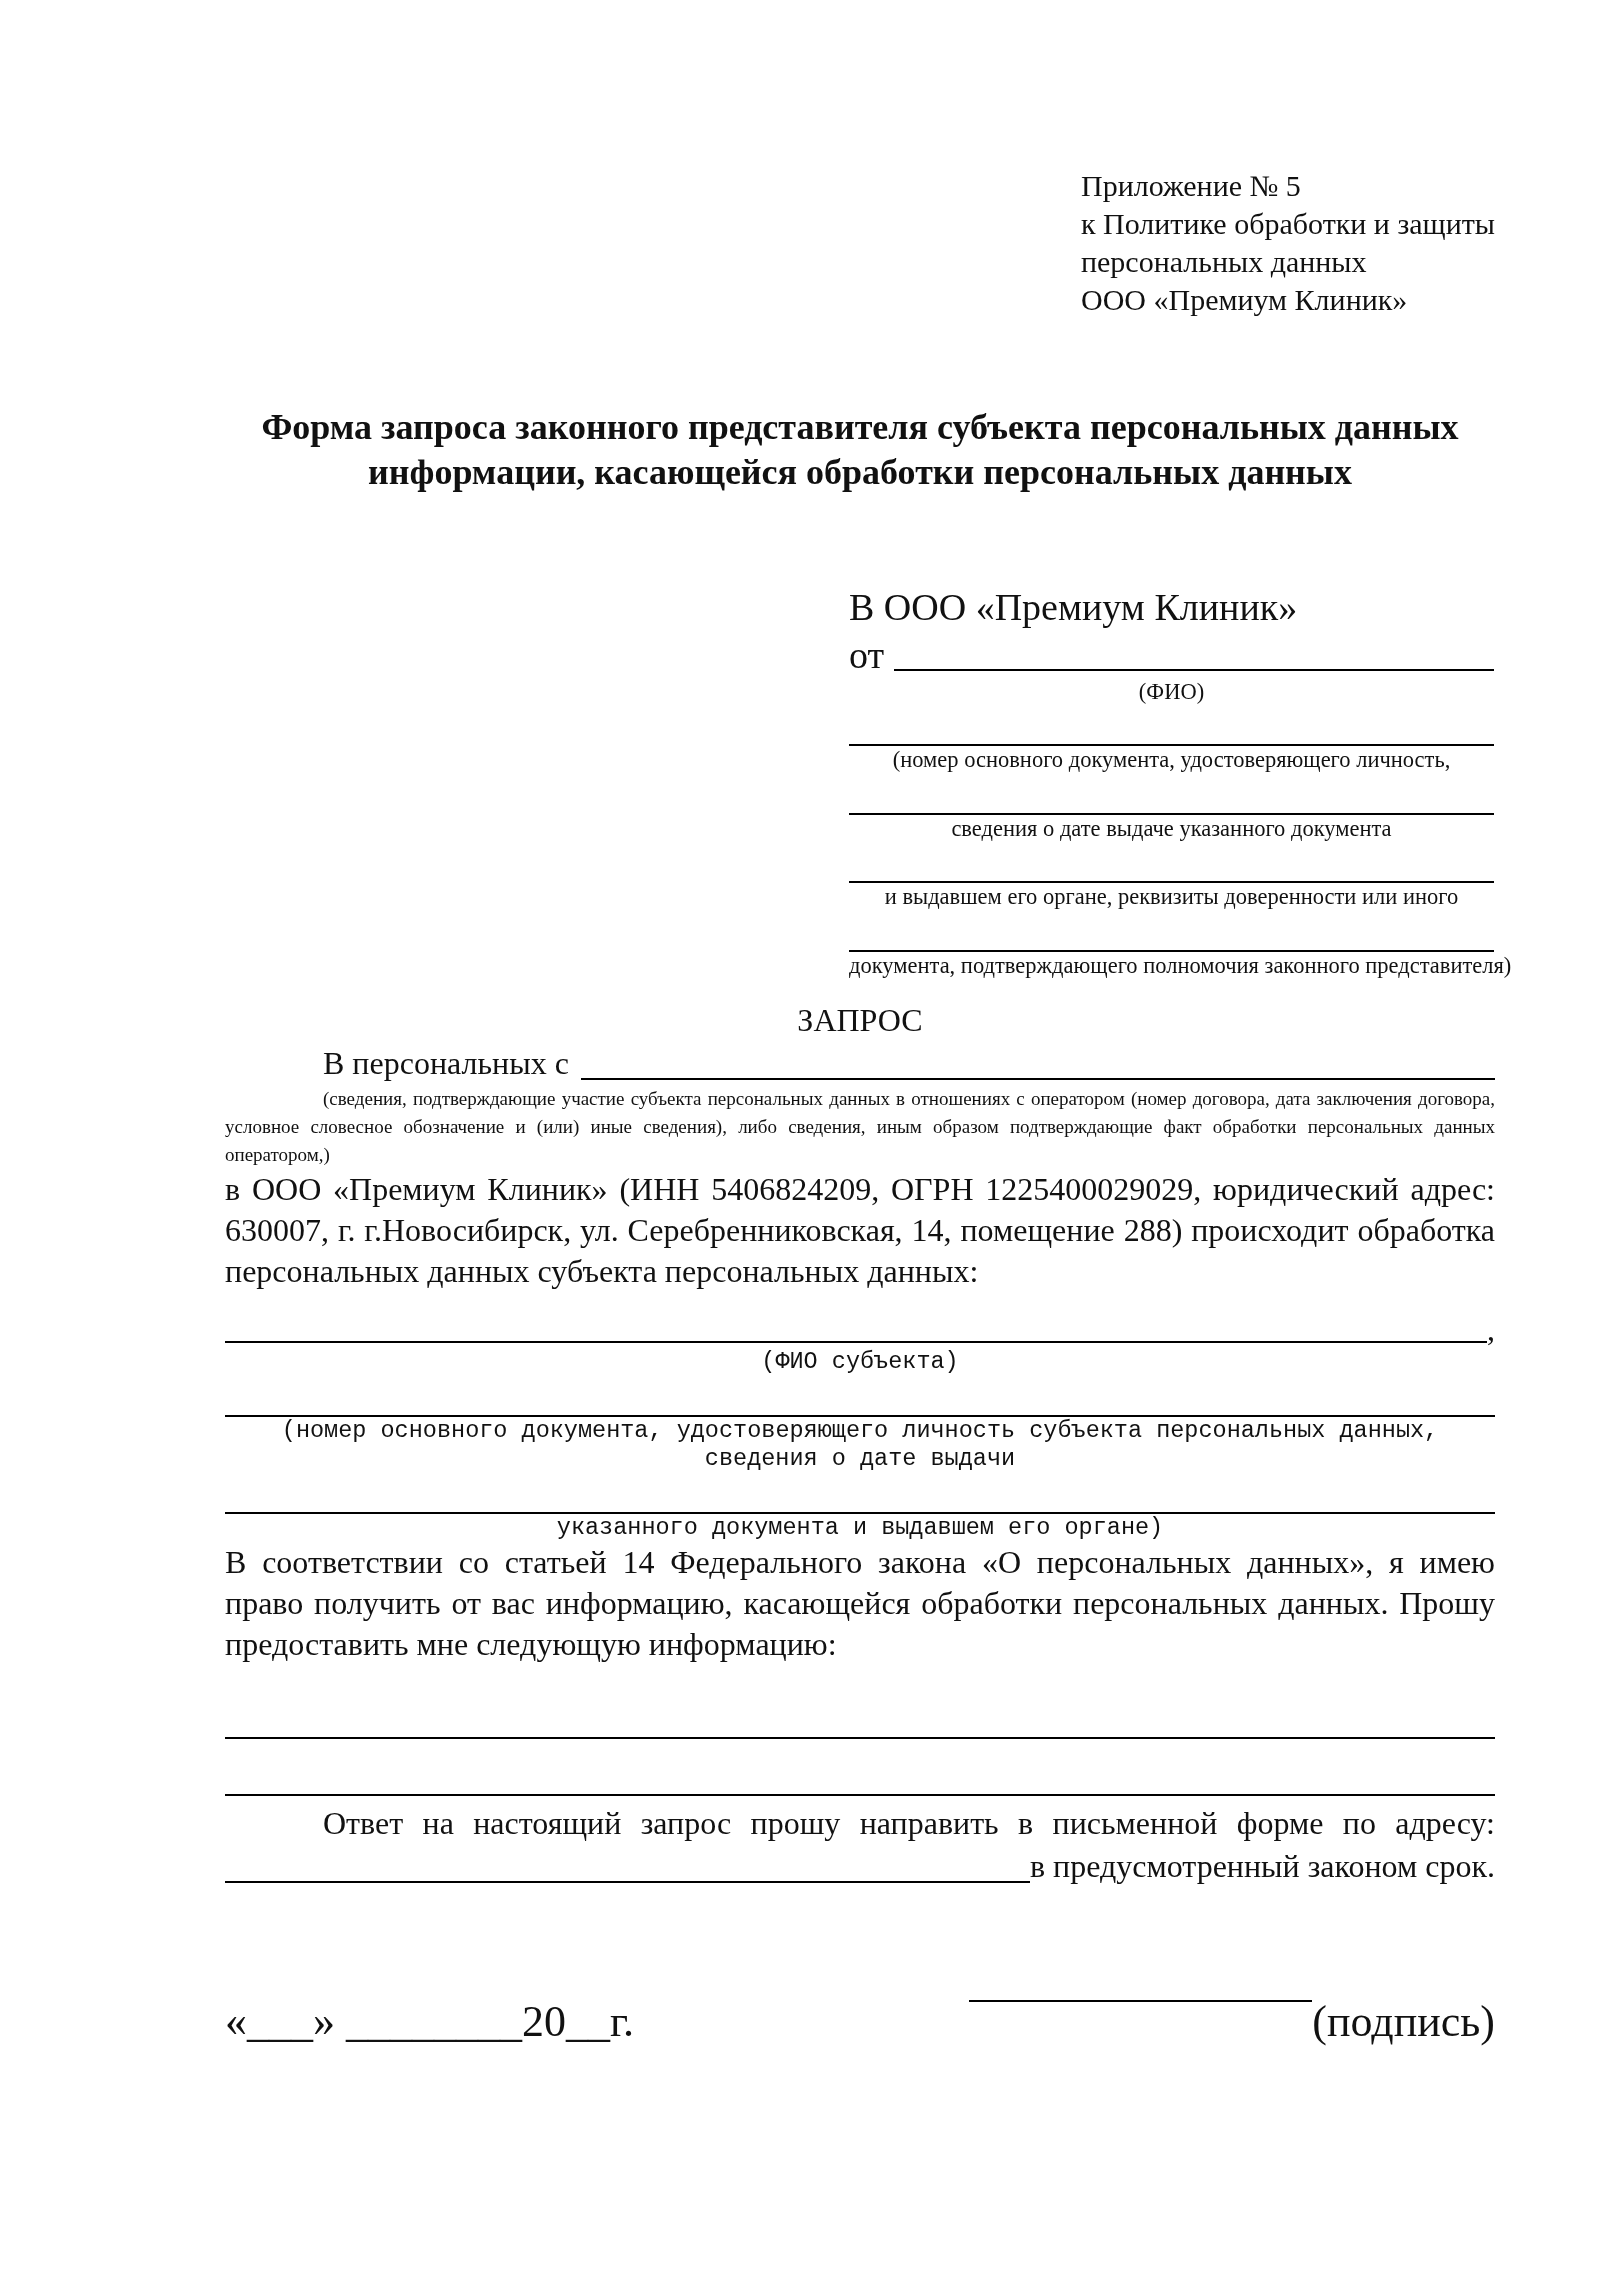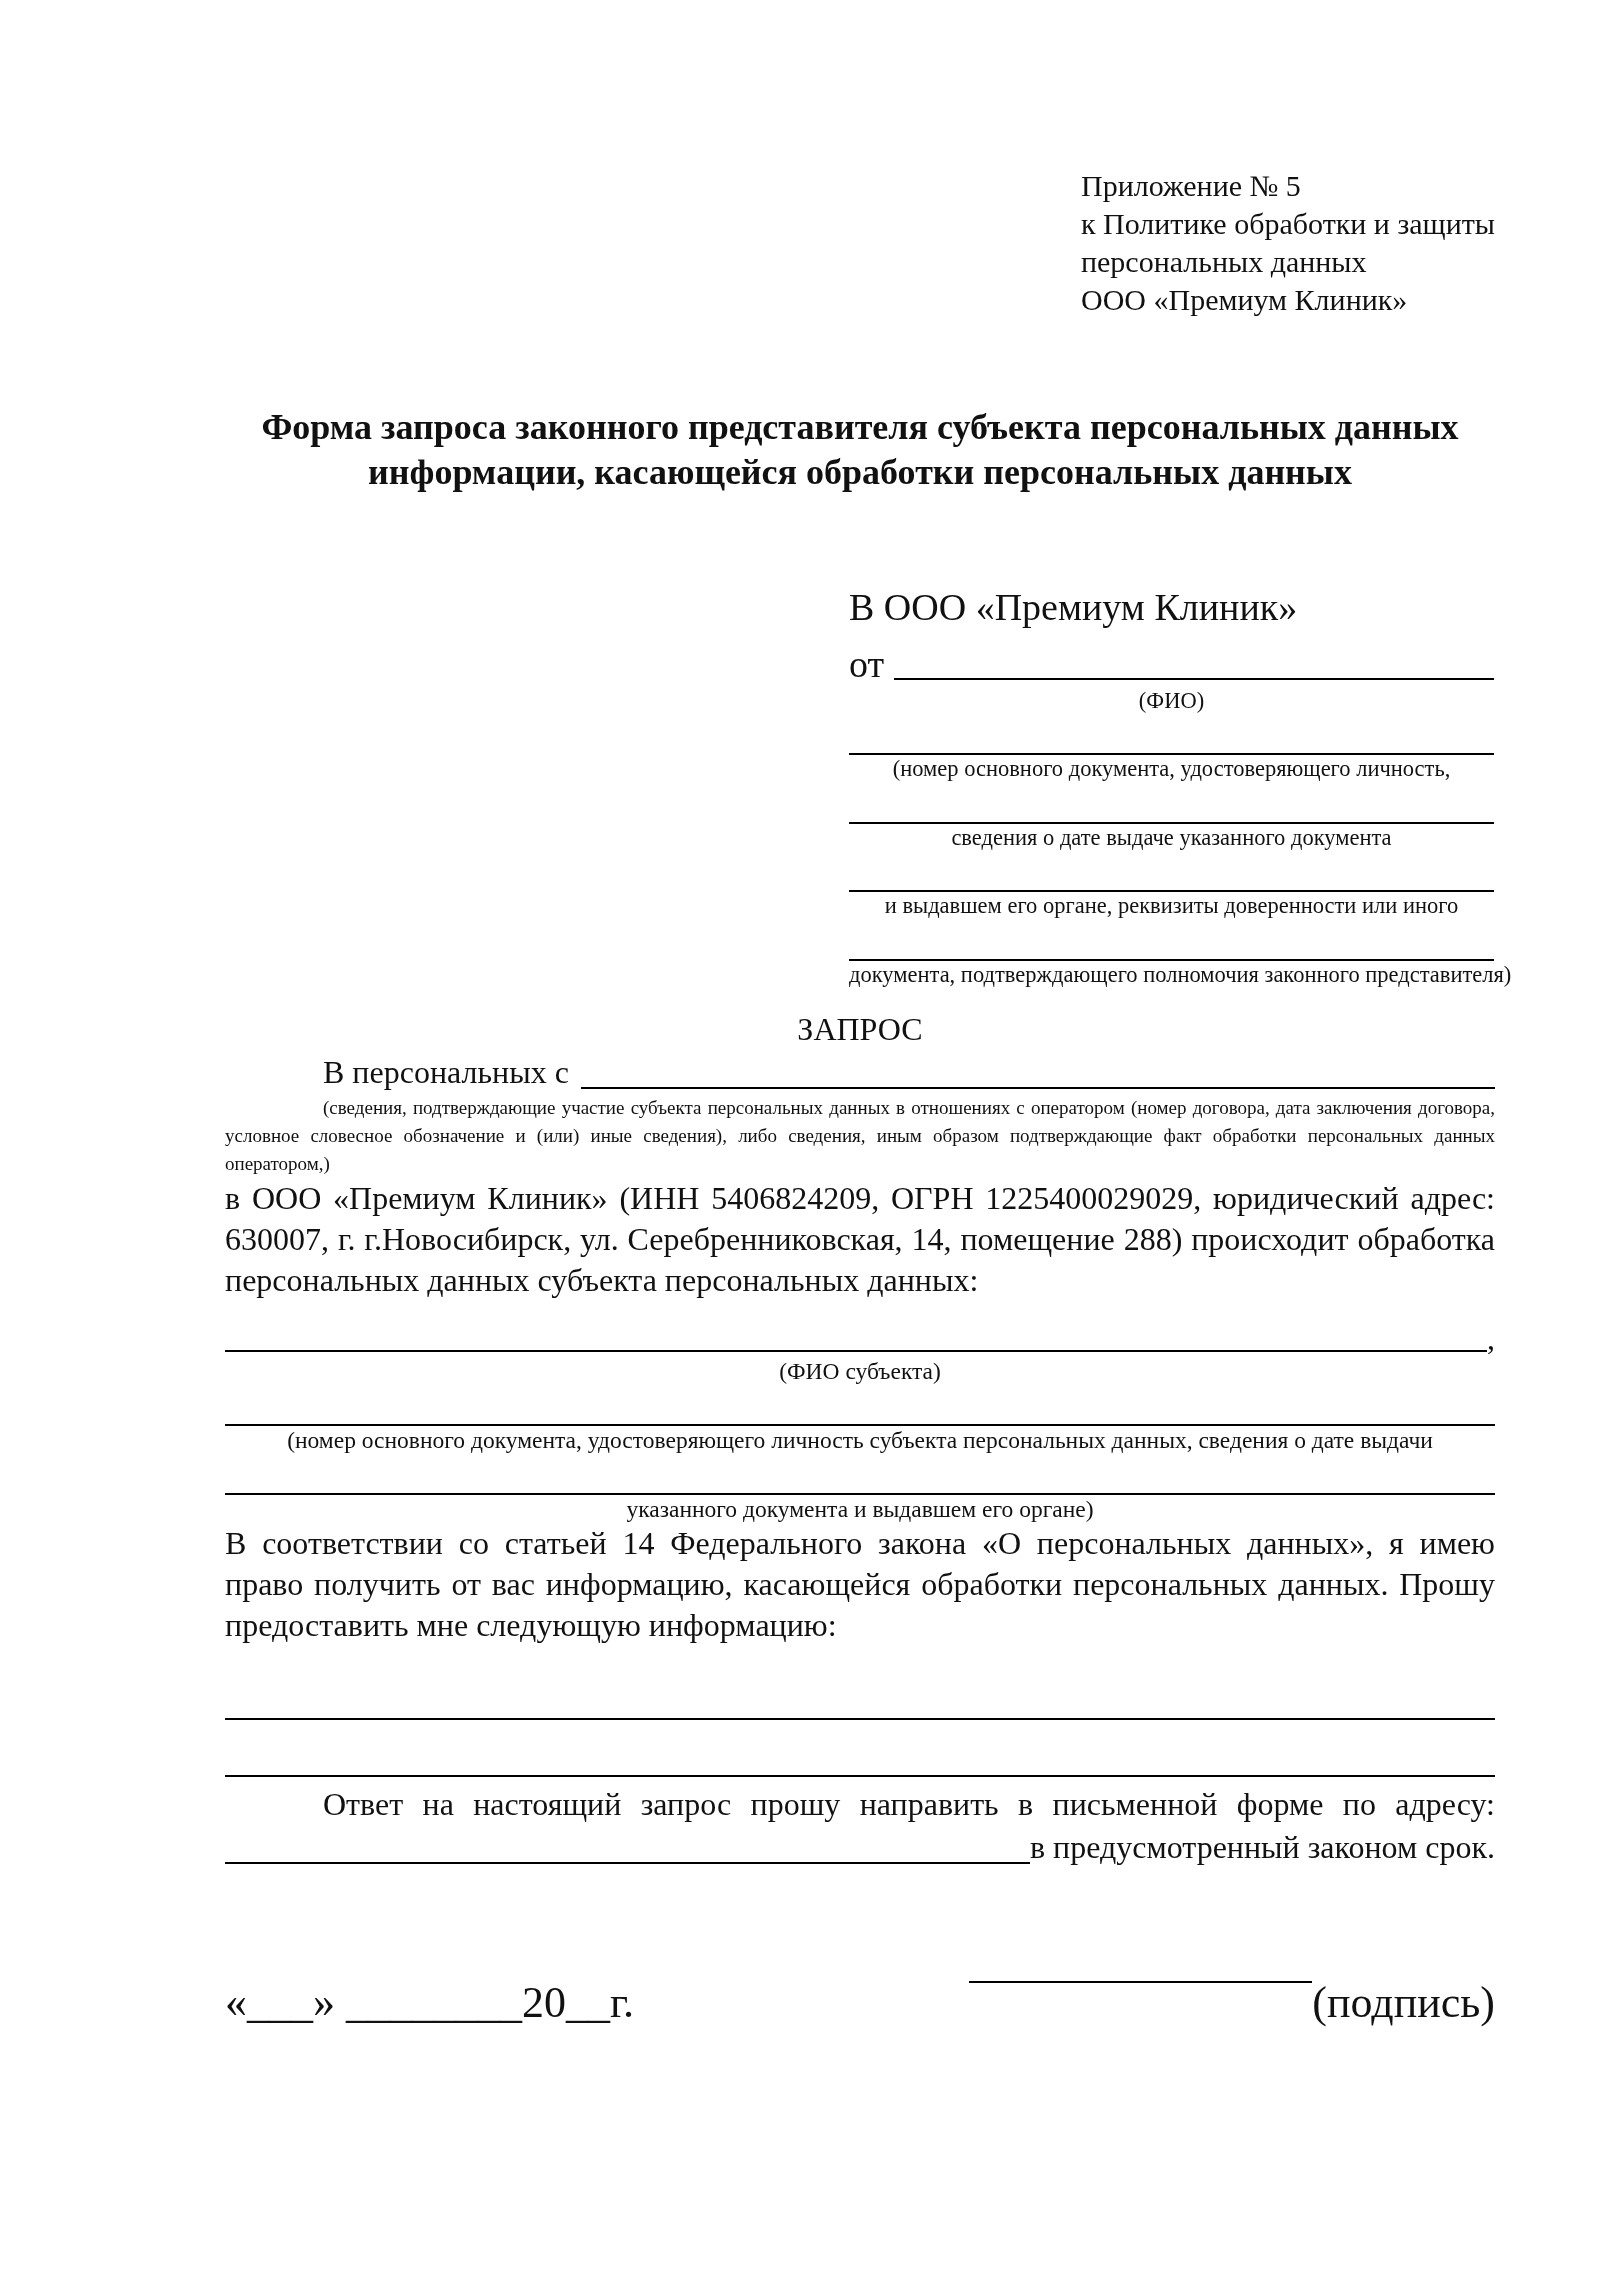--- a/index.html
+++ b/index.html
@@ -39,21 +39,21 @@
     margin-left: 624px;
     width: 645px;
   }
   .addressee .to-line {
     font-size: 38px;
     line-height: 45px;
   }
   .from-row {
     display: flex;
     align-items: flex-end;
-    margin-top: 12px;
+    margin-top: 3px;
     height: 45px;
     font-size: 38px;
     line-height: 45px;
   }
   .from-row .from-label { white-space: nowrap; }
   .from-row .bl {
     flex: 1;
     border-bottom: 2px solid #000;
     margin-left: 9.8px;
     margin-bottom: 6.9px;
@@ -110,20 +110,21 @@
   }
   .subject-line-row .bl {
     flex: 1;
     border-bottom: 2px solid #000;
     margin-bottom: 4.9px;
   }
   .mid-caption {
     font-size: 23.5px;
     line-height: 28px;
     text-align: center;
+    font-family: Liberation Mono, monospace;
   }
   .blank1 { margin-top: 33px; }
   .blank2 { margin-top: 15.7px; }
   .reply-intro {
     margin-top: 5.9px;
     font-size: 32px;
     line-height: 43px;
     text-align: justify;
     text-align-last: justify;
     text-indent: 98px;

